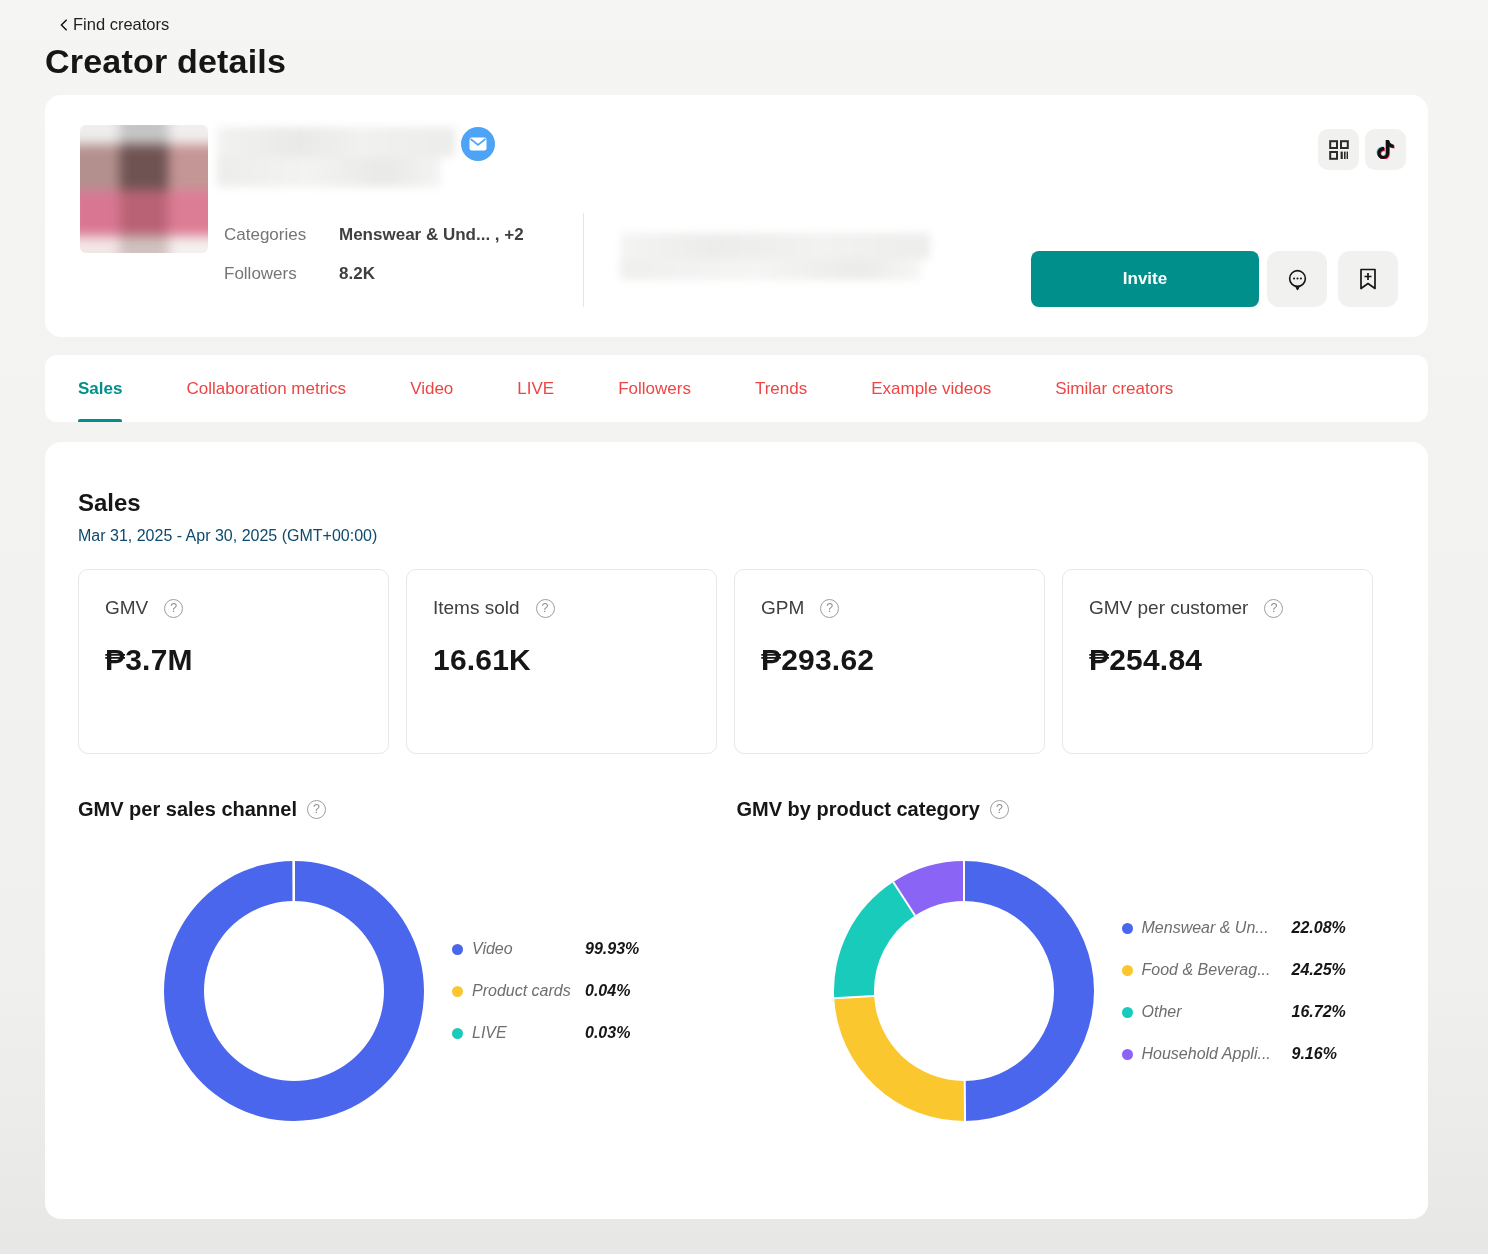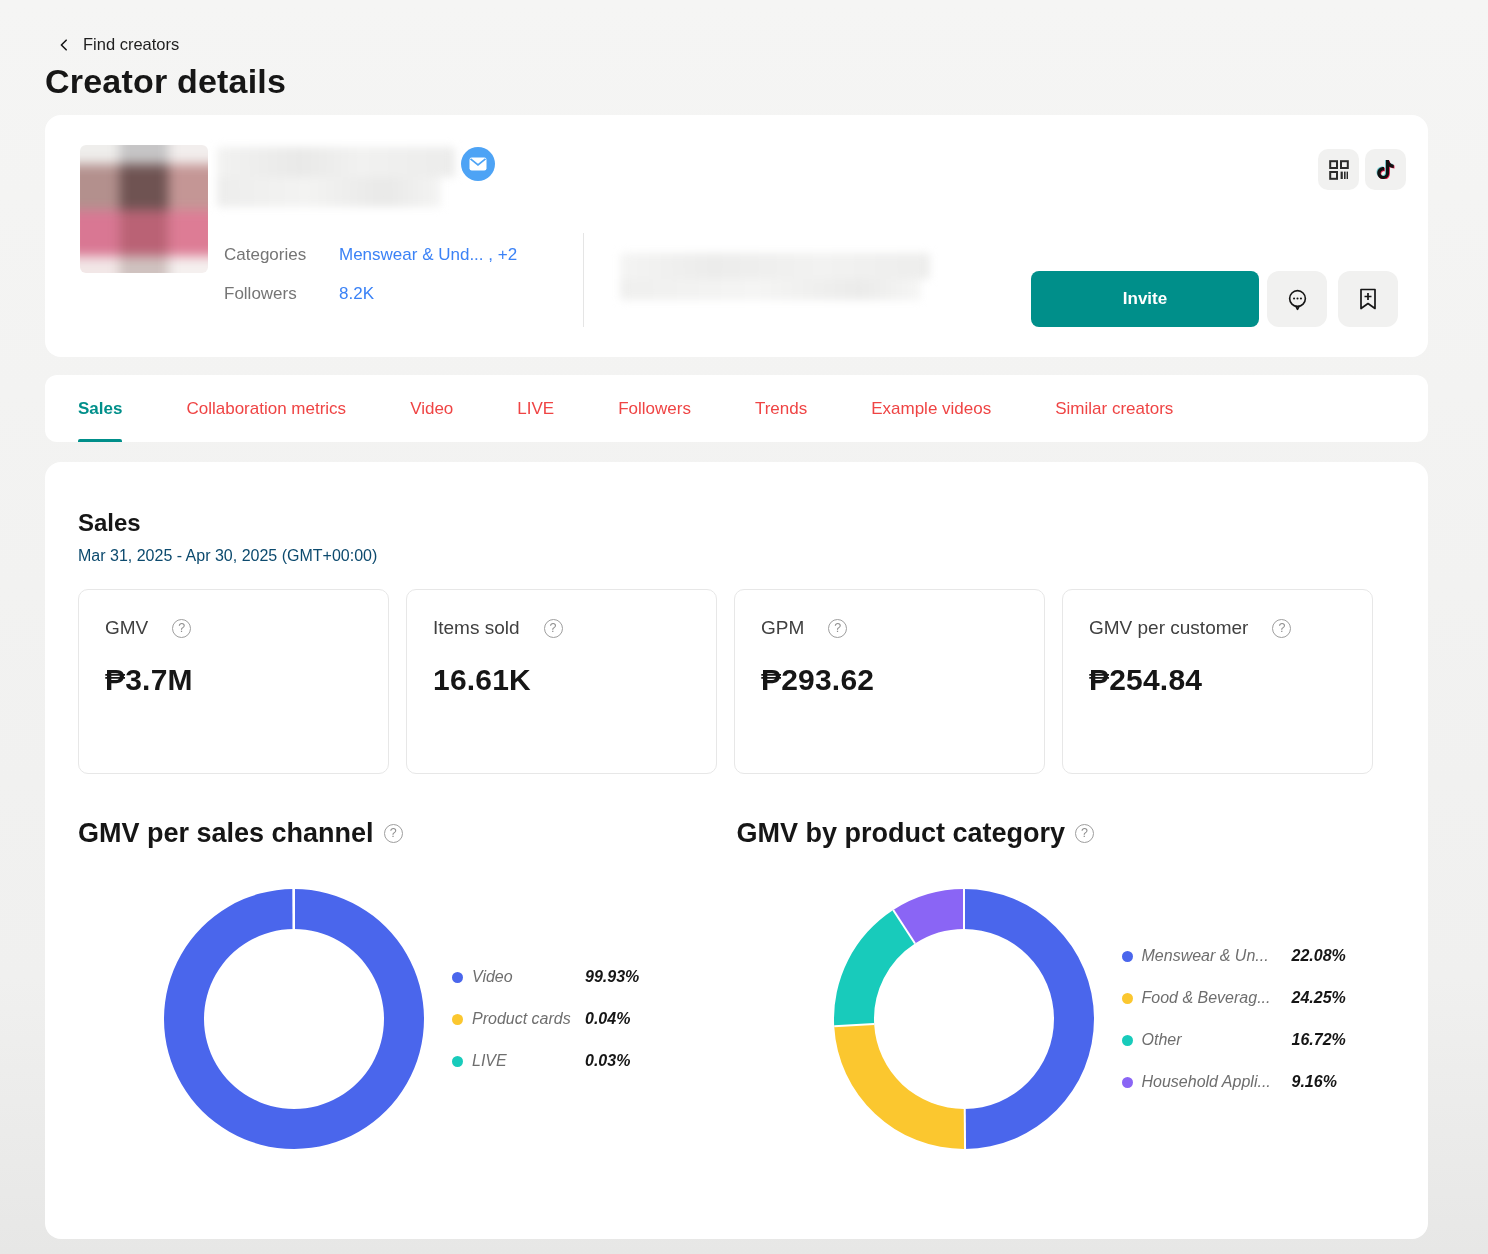--- a/index.html
+++ b/index.html
@@ -6,21 +6,21 @@
   html,body { width:1488px; height:1254px; }
   body {
     font-family: "Liberation Sans", "DejaVu Sans", sans-serif;
     background: linear-gradient(180deg, #F5F5F4 0%, #F0F0EF 78%, #E7E7E6 100%);
     color:#161616;
     overflow:hidden;
   }
   .wrap { padding: 15px 60px 0 45px; }
 
   
-  .breadcrumb { display:flex; align-items:center; gap:12px; margin-left:12px; cursor:pointer;margin-top:20px; }
+  .breadcrumb { display:flex; align-items:center; gap:2px; margin-left:12px; cursor:pointer; }
   .breadcrumb span { font-size:16.5px; color:#1f1f1f; font-weight:500; }
   .page-title { font-size:34px; font-weight:700; margin-top:8px; letter-spacing:.2px; }
 
   .card { background:#fff; border-radius:16px; }
 
   
   .creator-card { margin-top:14px; height:242px; position:relative; }
   .avatar { position:absolute; left:35px; top:30px; width:128px; height:128px; border-radius:6px; overflow:hidden; }
   .avatar .mosaic { width:100%; height:100%; display:grid;
     grid-template-columns:repeat(3,1fr); grid-template-rows:20% 31% 30% 19%;
@@ -29,21 +29,21 @@
   .name-blur { left:172px; top:32px; width:238px; height:60px; }
   .name-blur .r1 { height:50%; background:linear-gradient(90deg,#F2F2F1,#E9E9E8 35%,#F1F1F0 60%,#ECECEB); }
   .name-blur .r2 { height:50%; width:94%; background:linear-gradient(90deg,#EDEDEC,#F3F3F2 40%,#E9E9E8 75%,#F4F4F3); }
   .mid-blur { left:575px; top:138px; width:310px; height:47px; }
   .mid-blur .r1 { height:55%; background:linear-gradient(90deg,#F4F4F3,#ECECEB 30%,#F2F2F1 65%,#EDEDEC); }
   .mid-blur .r2 { height:45%; width:97%; background:linear-gradient(90deg,#EFEFEE,#F5F5F4 45%,#EBEBEA 80%,#F6F6F5); }
   .email-badge { position:absolute; left:416px; top:32px; width:34px; height:34px; border-radius:50%;
     background: var(--email,#4DA3F5); display:flex; align-items:center; justify-content:center; cursor:pointer; }
   .kv { position:absolute; display:flex; font-size:17px; }
   .kv .k { color:#757575; width:115px; }
-  .kv .v { color:#3b82f6; font-weight:400; }
+  .kv .v { color:#404040; font-weight:700; }
   .kv-categories { left:179px; top:130px; }
   .kv-followers  { left:179px; top:169px; }
   .vdivider { position:absolute; left:538px; top:118px; width:1px; height:94px; background:#E5E5E5; }
 
   .icon-btn { position:absolute; background:#F1F1F0; border:none; border-radius:10px; cursor:pointer;
     display:flex; align-items:center; justify-content:center; }
   .btn-qr     { left:1273px; top:34px;  width:41px; height:41px; }
   .btn-tiktok { left:1320px; top:34px;  width:41px; height:41px; }
   .btn-chat   { left:1222px; top:156px; width:60px; height:56px; border-radius:12px; }
   .btn-save   { left:1293px; top:156px; width:60px; height:56px; border-radius:12px; }
@@ -59,32 +59,32 @@
   .tab.active::after { content:""; position:absolute; left:0; right:0; bottom:0; height:3px;
     background:var(--accent,#008F8A); border-radius:2px 2px 0 0; }
 
   
   .main-card { margin-top:20px; height:777px; padding:47px 33px 0 33px; }
   .section-title { font-size:24px; font-weight:700; }
   .date-range { font-size:16px; color:#0c4a6e; margin-top:10px; }
 
   .metric-cards { display:flex; gap:17px; margin-top:24px; }
   .metric-card { width:311px; height:185px; border:1px solid #E7E7E7; border-radius:10px; padding:27px 26px; }
-  .metric-label-row { display:flex; align-items:center; gap:24px; }
+  .metric-label-row { display:flex; align-items:center; gap:16px; }
   .metric-label { font-size:19px; color:#404040; }
   .metric-value { font-size:30px; font-weight:700; margin-top:24px; letter-spacing:.2px; }
 
   .qmark { width:19px; height:19px; min-width:19px; border:1.5px solid #9E9E9E; border-radius:50%;
     color:#8f8f8f; font-size:12.5px; font-weight:400; display:inline-flex; align-items:center;
     justify-content:center; line-height:1; cursor:pointer; }
 
   .charts-row { display:flex; margin-top:44px; }
   .chart { width:50%; }
   .chart-title-row { display:flex; align-items:center; gap:10px; }
-  .chart-title { font-size:27px; font-weight:700; }
+  .chart-title { font-size:20px; font-weight:700; }
   .chart:nth-child(2) .chart-title-row { }
   .donut-row { display:flex; align-items:center; margin-top:40px; }
   .donut { margin-left:86px; width:260px; height:260px; }
   .chart:nth-child(2) .donut { margin-left:97px; }
   .legend { margin-left:28px; display:flex; flex-direction:column; gap:24px;font-style:italic; }
   .legend-row { display:grid; grid-template-columns:20px 113px auto; align-items:center; font-size:16px; }
   .chart:nth-child(2) .legend-row { grid-template-columns:20px 150px auto; }
   .legend-dot { width:11px; height:11px; border-radius:50%; }
   .legend-label { color:#6e6e6e; white-space:nowrap; }
   .legend-value { font-weight:700; color:#161616; }

